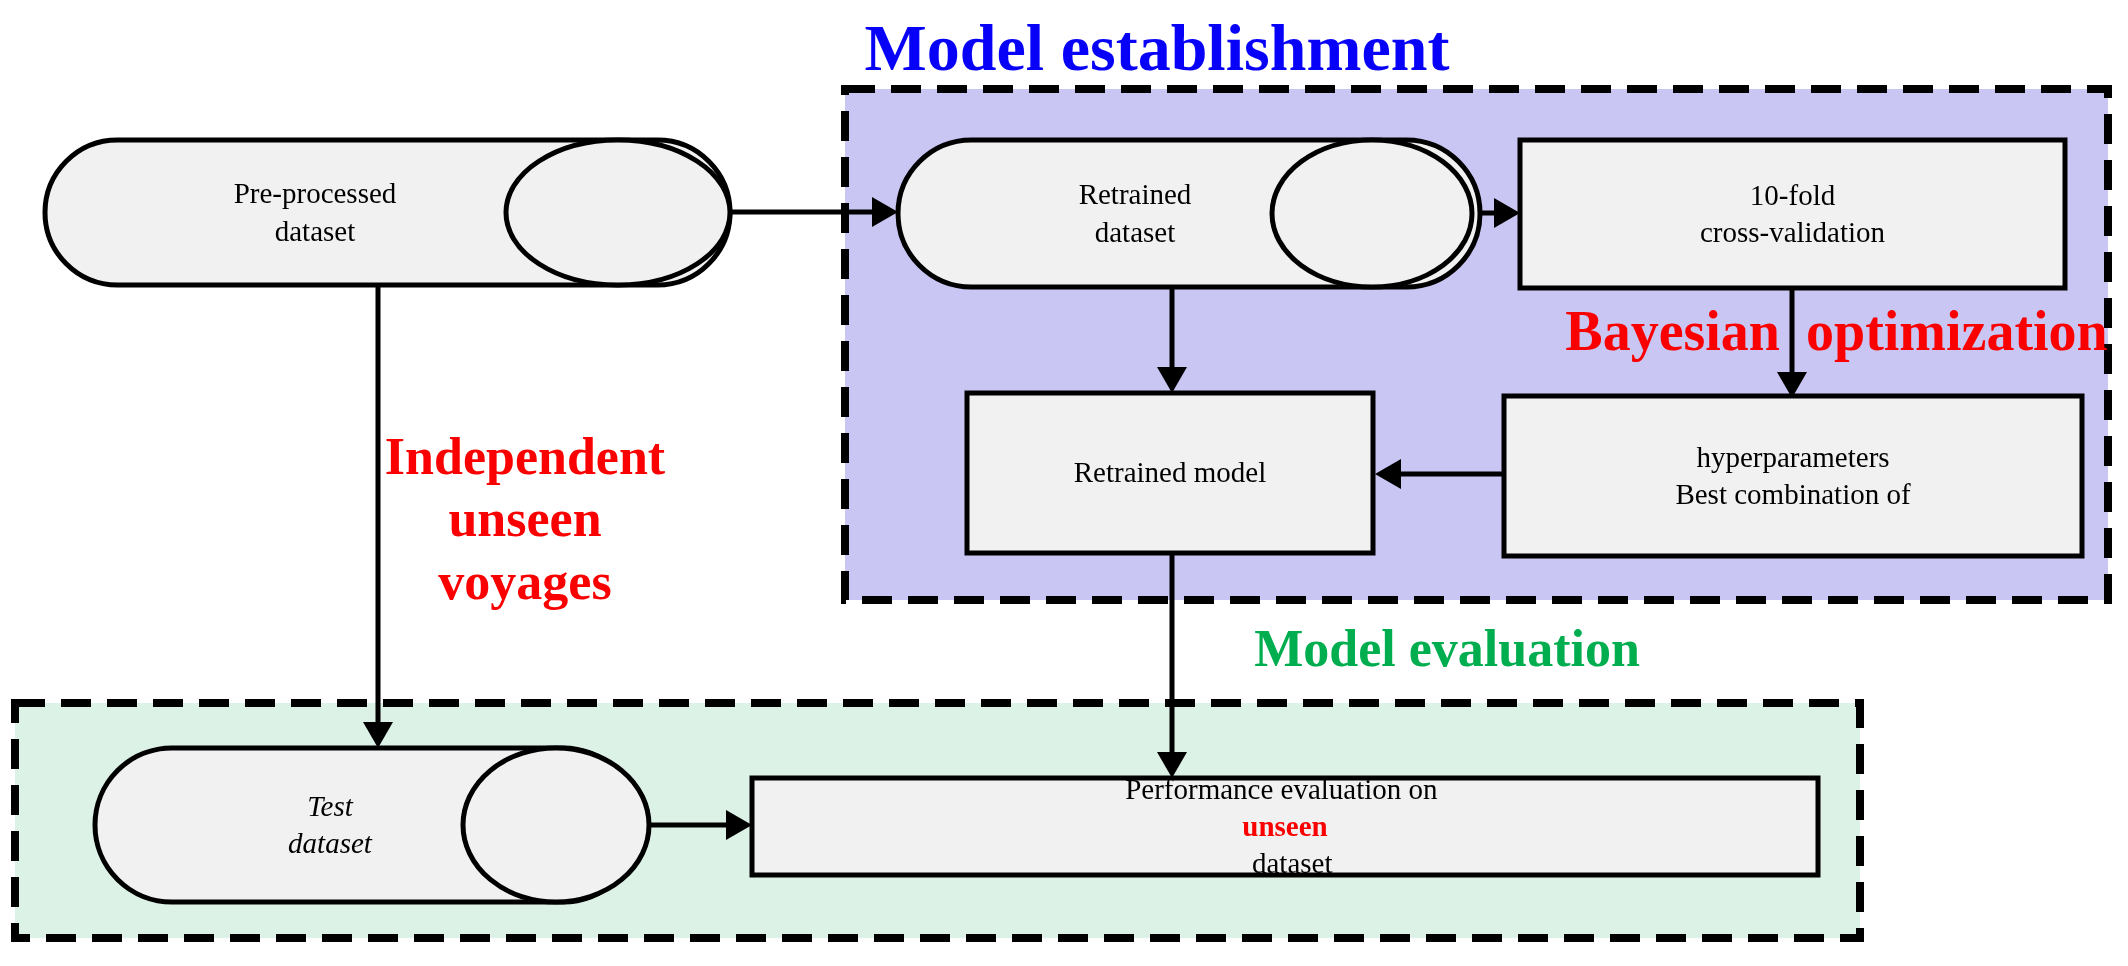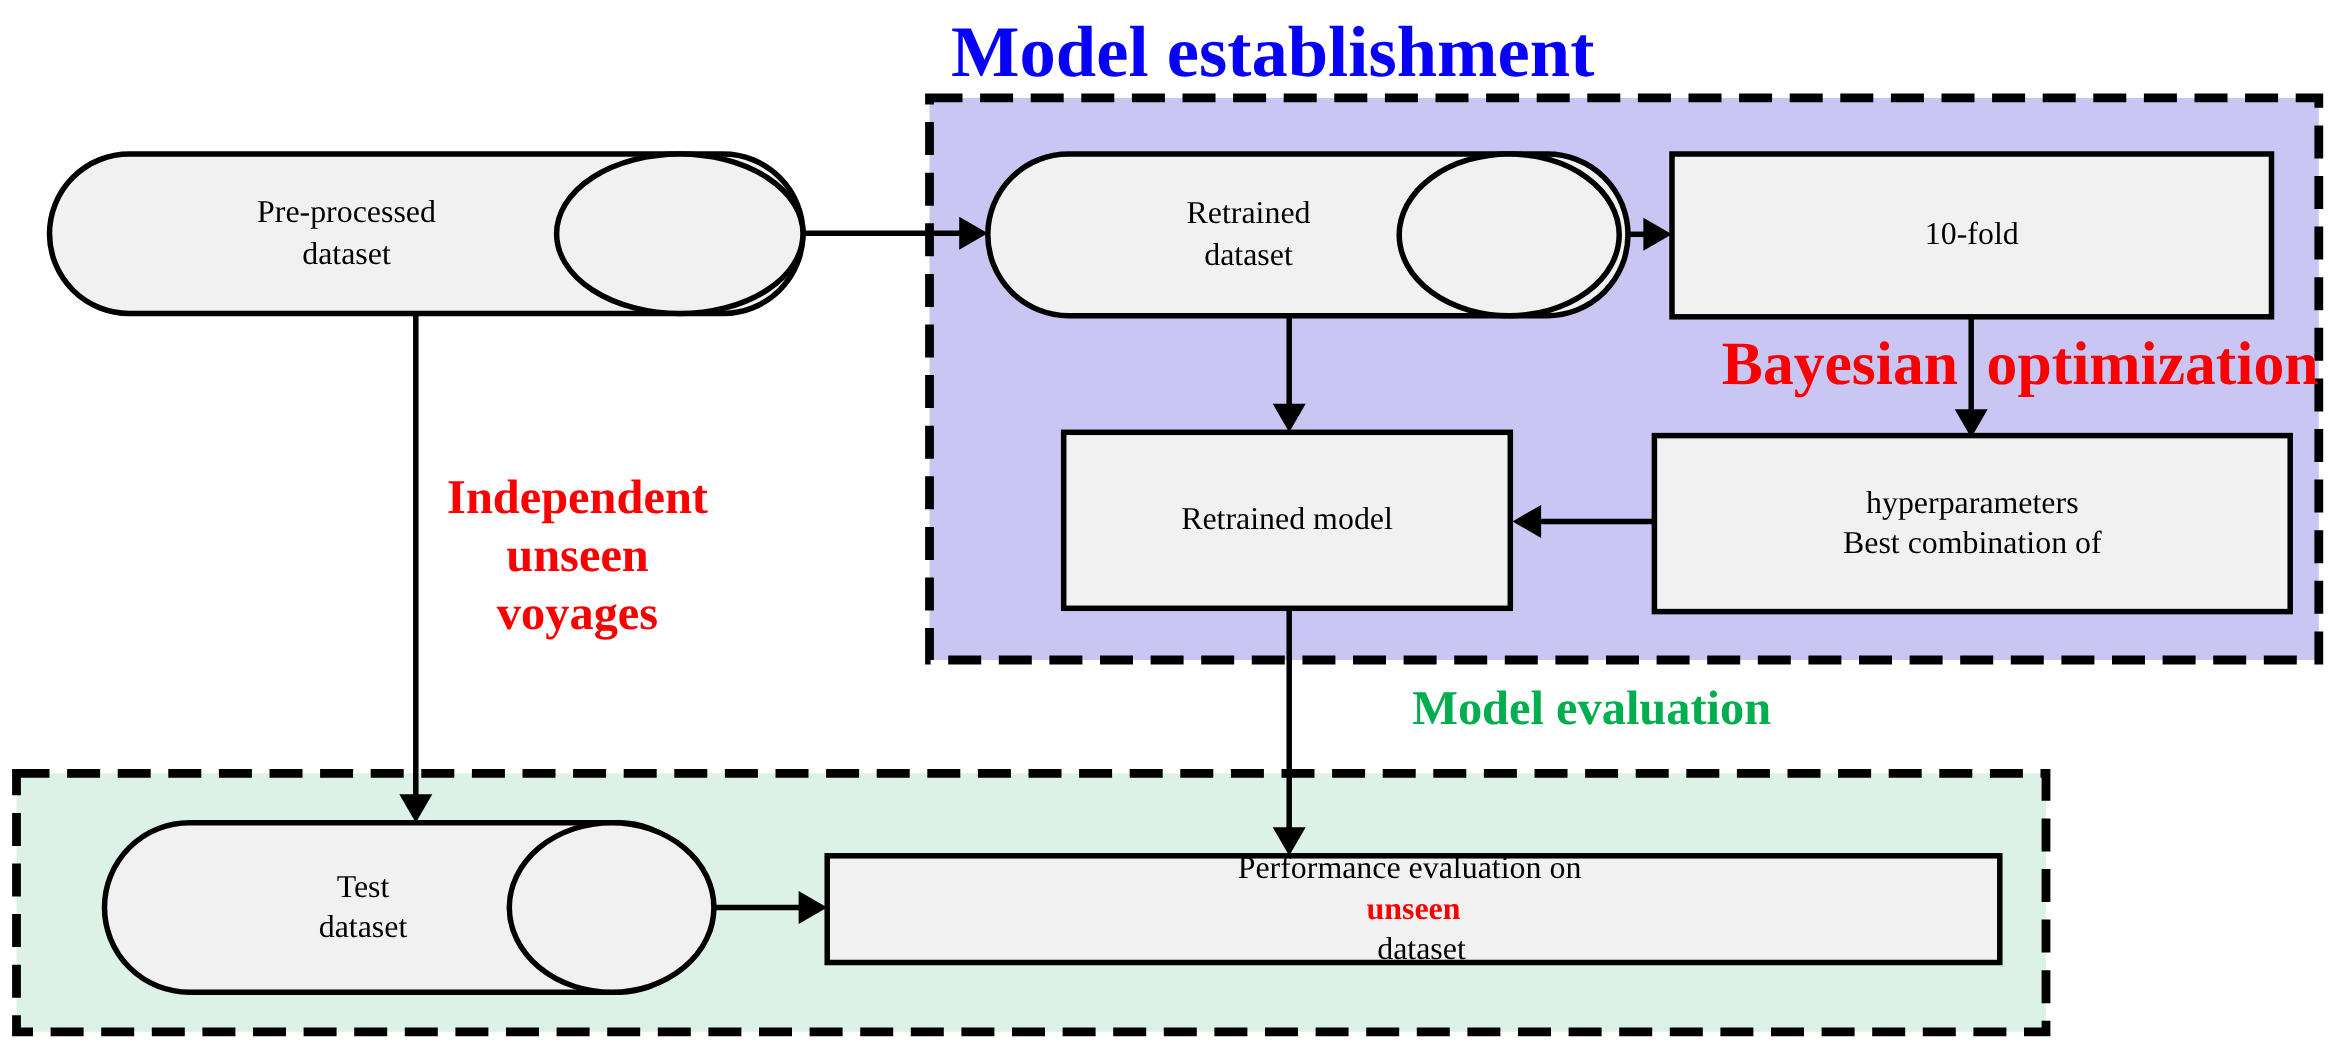--- a/index.html
+++ b/index.html
@@ -60,21 +60,21 @@
     align-items: center;
     justify-content: center;
     text-align: center;
     font-size: 29px;
     line-height: 1.28;
     color: #000000;
   }
   .annotation {
     position: absolute;
     font-weight: bold;
-    font-size: 44px;
+    font-size: 52px;
     line-height: 1.2;
     text-align: center;
   }
   .title-establishment { color: var(--blue_title); font-size: 66px; }
   .title-evaluation    { color: var(--green_accent); }
   .red-note            { color: var(--red_accent); }
   .perf-line {
     white-space: pre;
     display: flex;
     flex-direction: column;
@@ -164,32 +164,33 @@
     <div>dataset</div>
   </div>
 
   <div class="node-label" style="left:895px; top:140px; width:480px; height:147px;">
     <div>Retrained</div>
     <div>dataset</div>
   </div>
 
   <div class="node-label" style="left:1520px; top:140px; width:545px; height:148px;">
     <div>10-fold</div>
+    <div>cross-validation</div>
   </div>
 
   <div class="node-label" style="left:967px; top:393px; width:406px; height:160px;">
     <div>Retrained model</div>
   </div>
 
   <div class="node-label" style="left:1504px; top:396px; width:578px; height:160px;">
     <div>hyperparameters</div>
     <div>Best combination of</div>
   </div>
 
-  <div class="node-label" style="left:90px; top:748px; width:480px; height:154px;">
+  <div class="node-label" style="left:90px; top:748px; width:480px; height:154px;font-style:italic;">
     <div>Test</div>
     <div>dataset</div>
   </div>
 
   <div class="node-label perf-line" style="left:752px; top:778px; width:1066px; height:97px;">
     <span>Performance evaluation on </span><span class="perf-highlight">unseen</span><span>  dataset</span>
   </div>
 
 </div>
 

